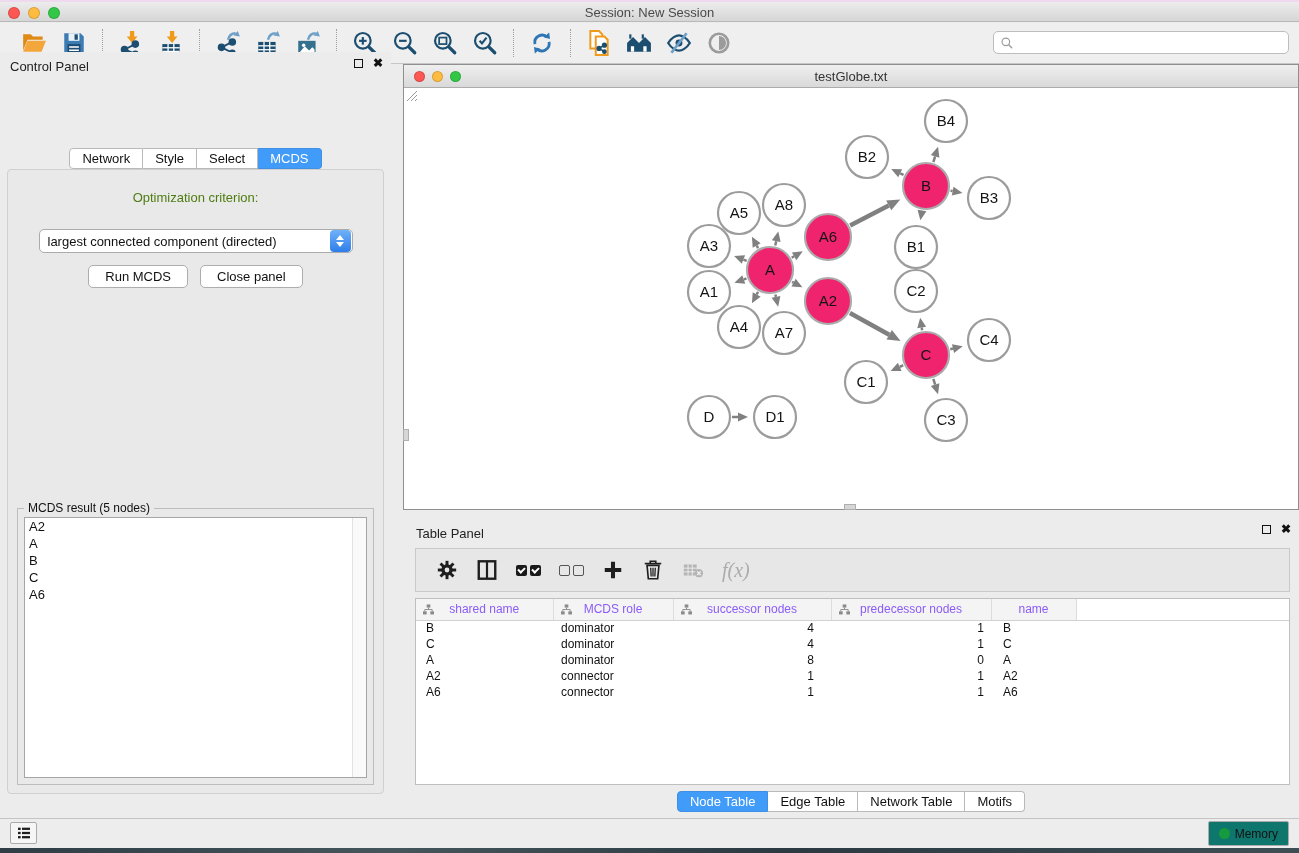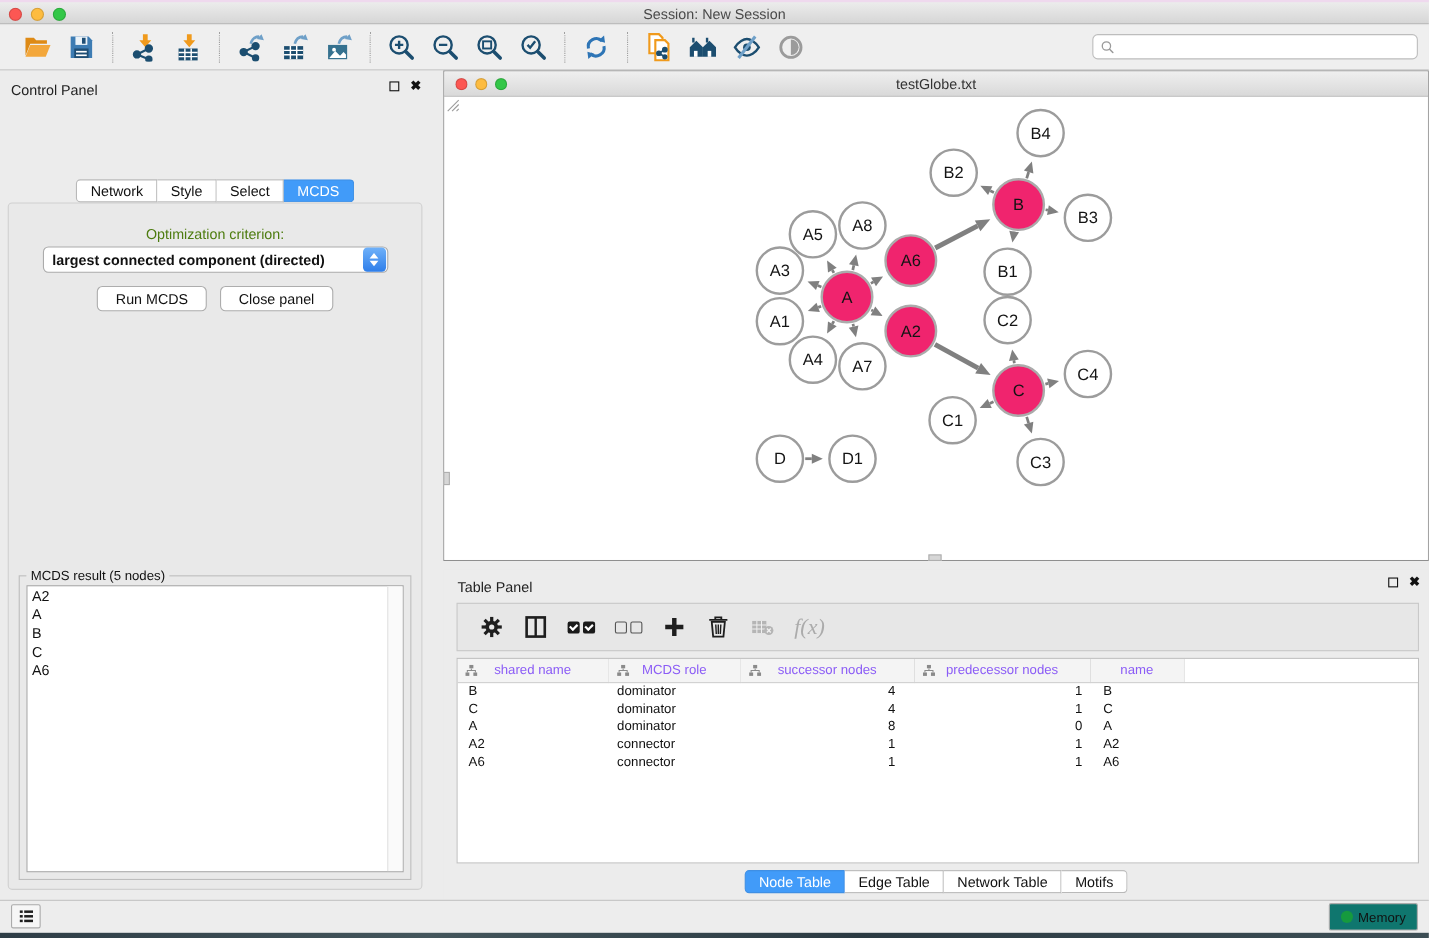--- a/index.html
+++ b/index.html
@@ -22,37 +22,37 @@
     background:#EFEFEF; border-bottom:1px solid #C6C6C6; display:flex; align-items:center; padding-left:14px; }
   .tbtn { width:40px; height:32px; display:flex; align-items:center; justify-content:center; }
   .tbtn svg { width:26px; height:26px; }
   .sep { width:1px; height:28px; border-left:1px dotted #9F9F9F; margin:0 8px; }
   .searchbox { position:absolute; right:10px; top:8px; width:296px; height:23px; background:#fff;
     border:1px solid #BDBDBD; border-radius:5px; display:flex; align-items:center; padding:0 6px; }
   .searchbox svg { width:14px; height:14px; margin-right:4px; flex:none; }
   .searchbox input { border:none; outline:none; width:100%; font-size:12px; background:transparent; }
 
   
-  .control-panel { position:absolute; left:0; top:67px; width:391px; height:754px; background:#ECECEC; }
+  .control-panel { position:absolute; left:0; top:52px; width:391px; height:754px; background:#ECECEC; }
   .panel-head { position:relative; height:26px; }
   .panel-head .ptitle { position:absolute; left:10px; top:7px; font-size:13px; color:#222; }
   .panel-icons { position:absolute; right:8px; top:7px; display:flex; gap:10px; align-items:center; }
   .float-ic { width:9px; height:9px; border:1.6px solid #111; display:inline-block; }
   .close-ic { font-size:12px; font-weight:bold; color:#111; line-height:9px; }
   .cp-tabs { position:absolute; left:0; right:0; top:96px; display:flex; justify-content:center; }
   .seg-tab { font-size:13px; color:#111; background:#fff; border:1px solid #B9B9B9; border-left:none;
     padding:2px 12px; height:21px; display:flex; align-items:center; }
   .seg-tab:first-child { border-left:1px solid #B9B9B9; border-radius:4px 0 0 4px; }
   .seg-tab:last-child { border-radius:0 4px 4px 0; }
   .seg-tab.active { background:#419BF9; border-color:#3F8FE4; color:#fff; }
   .cp-body { position:absolute; left:7px; right:7px; top:117px; bottom:12px;
     background:#E9E9E9; border:1px solid #D0D0D0; border-radius:4px; }
   .opt-label { text-align:center; margin-top:20px; font-size:13px; color:#4d7c0f; }
-  .combo { position:relative; margin:4px auto 0; width:314px; height:24px; background:#fff;
-    border:1px solid #ABABAB; border-radius:5px; display:flex; align-items:center;font-weight:bold; }
+  .combo { position:relative; margin:24px auto 0; width:314px; height:24px; background:#fff;
+    border:1px solid #ABABAB; border-radius:5px; display:flex; align-items:center; }
   .combo .val { font-size:13px; color:#111; padding-left:8px; flex:1; white-space:nowrap; overflow:hidden; }
   .combo .stepper { width:21px; height:22px; border-radius:4px; margin-right:1px;
     background:linear-gradient(#6FB1F9,#2E7EEA); display:flex; flex-direction:column; align-items:center; justify-content:center; gap:2px; }
   .chev-up { width:0; height:0; border-left:4px solid transparent; border-right:4px solid transparent; border-bottom:5px solid #fff; }
   .chev-dn { width:0; height:0; border-left:4px solid transparent; border-right:4px solid transparent; border-top:5px solid #fff; }
   .btn-row { display:flex; justify-content:center; gap:12px; margin-top:12px; }
   .pbtn { background:#fff; border:1px solid #ADADAD; border-radius:5px; height:23px;
     padding:0 16px; font-size:13px; color:#111; display:flex; align-items:center; }
   .groupbox { position:absolute; left:9px; right:9px; top:338px; bottom:8px; border:1px solid #BDBDBD; }
   .groupbox .legend { position:absolute; left:6px; top:-8px; background:#E9E9E9; padding:0 4px; font-size:12px; color:#111; }

